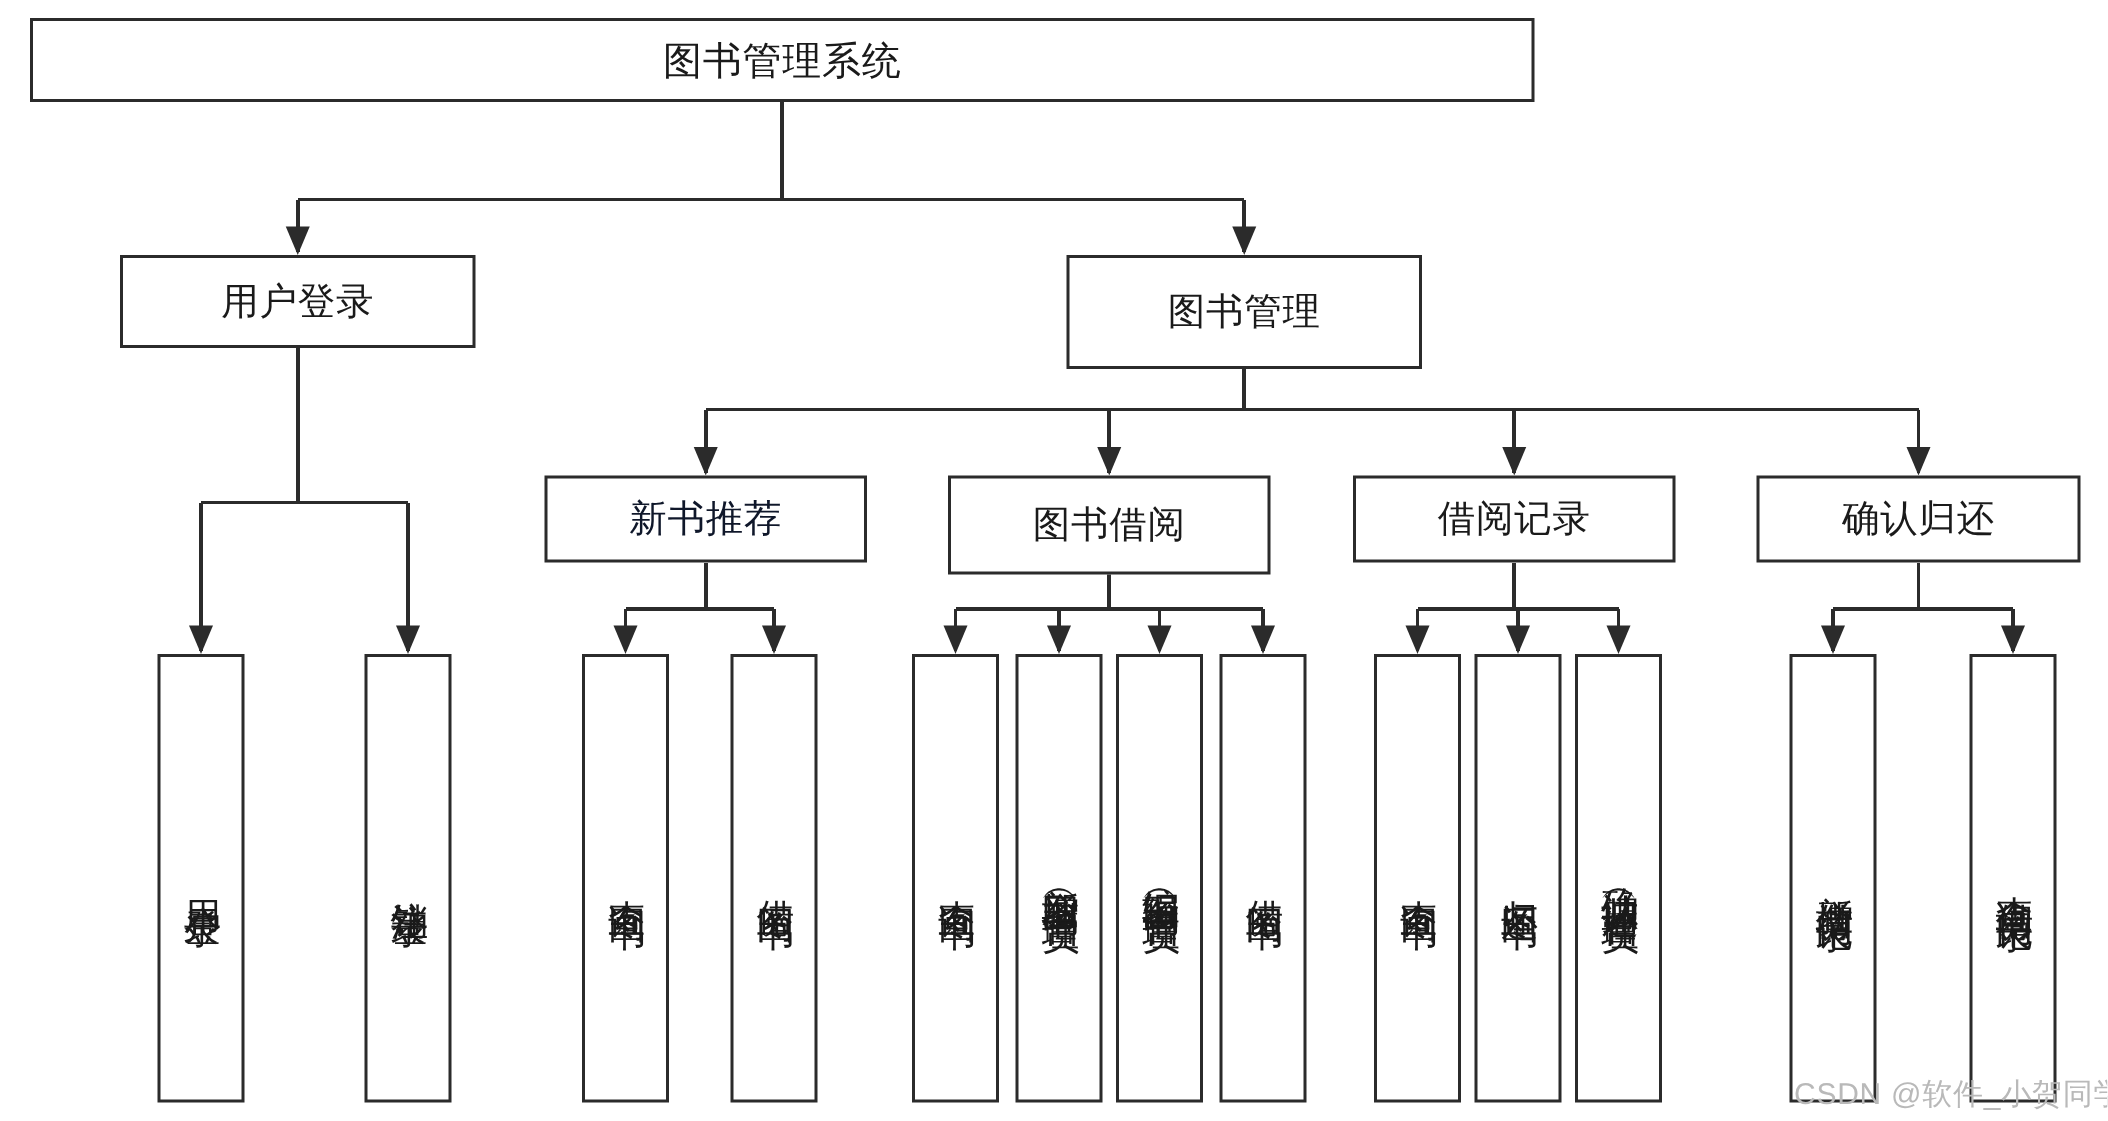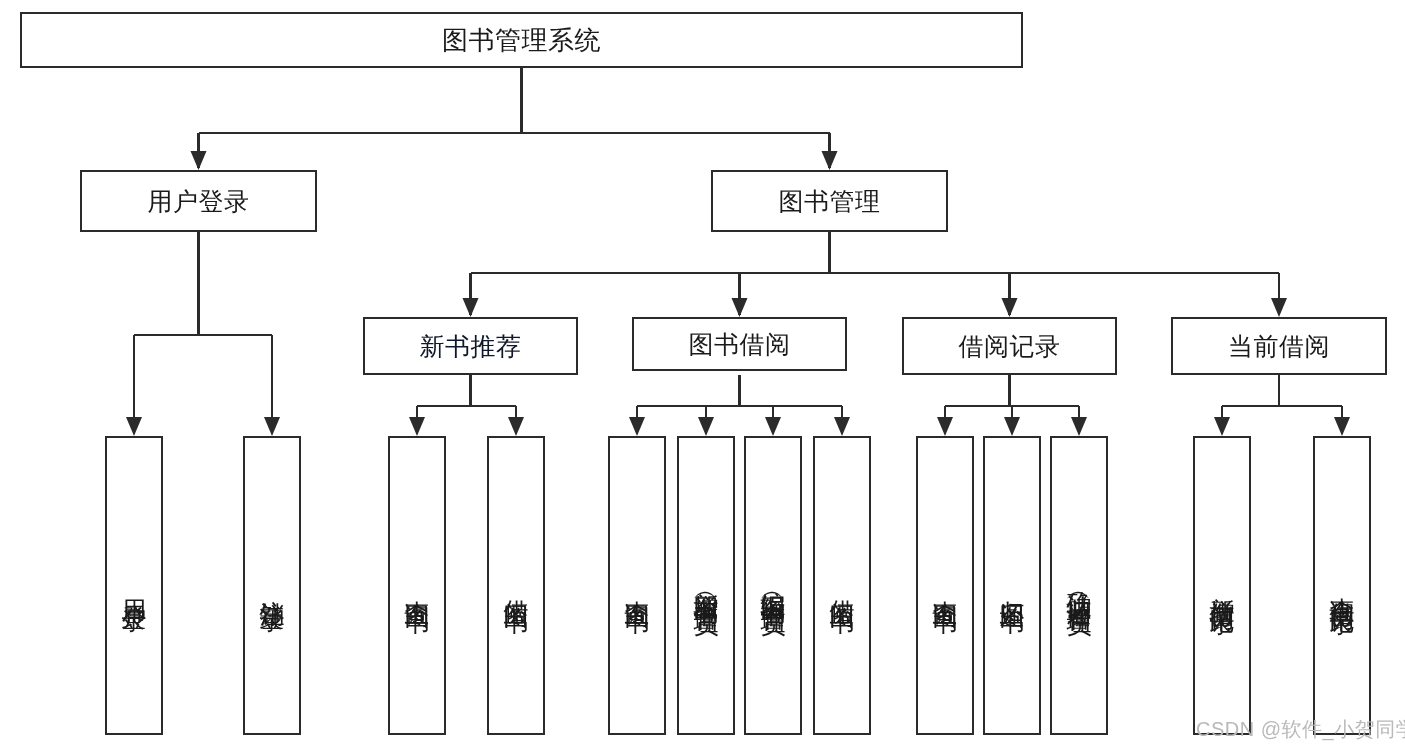--- a/index.html
+++ b/index.html
@@ -126,34 +126,34 @@
       <line x1="1342" y1="406" x2="1342" y2="434" stroke="#2b2b2b" stroke-width="2.6" shape-rendering="crispEdges"></line>
       <polygon points="1334,417 1350,417 1342,436" fill="#2b2b2b"></polygon>
     </svg>
   <div id="nodes-layer">
       <div class="node horiz root" style="left: 20px; top: 12px; width: 1003px; height: 56px; border-color: rgb(43, 43, 43); background: rgb(255, 255, 255);">
         <span class="node-label" style="color: rgb(26, 26, 26);">图书管理系统</span>
       </div>
       <div class="node horiz" style="left: 80px; top: 170px; width: 237px; height: 62px; border-color: rgb(43, 43, 43); background: rgb(255, 255, 255);">
         <span class="node-label" style="color: rgb(26, 26, 26);">用户登录</span>
       </div>
-      <div class="node horiz" style="left: 711px; top: 170px; width: 237px; height: 62px; border-color: rgb(43, 43, 43); background: rgb(255, 255, 255);">
+      <div class="node horiz" style="left: 711px; top: 170px; width: 237px; height: 76px; border-color: rgb(43, 43, 43); background: rgb(255, 255, 255);">
         <span class="node-label" style="color: rgb(26, 26, 26);">图书管理</span>
       </div>
       <div class="node horiz" style="left: 363px; top: 317px; width: 215px; height: 58px; border-color: rgb(43, 43, 43); background: rgb(255, 255, 255);">
         <span class="node-label" style="color: #0f172a;">新书推荐</span>
       </div>
-      <div class="node horiz" style="left: 632px; top: 317px; width: 215px; height: 54px; border-color: rgb(43, 43, 43); background: rgb(255, 255, 255);">
+      <div class="node horiz" style="left: 632px; top: 317px; width: 215px; height: 66px; border-color: rgb(43, 43, 43); background: rgb(255, 255, 255);">
         <span class="node-label" style="color: rgb(26, 26, 26);">图书借阅</span>
       </div>
       <div class="node horiz" style="left: 902px; top: 317px; width: 215px; height: 58px; border-color: rgb(43, 43, 43); background: rgb(255, 255, 255);">
         <span class="node-label" style="color: rgb(26, 26, 26);">借阅记录</span>
       </div>
       <div class="node horiz" style="left: 1171px; top: 317px; width: 216px; height: 58px; border-color: rgb(43, 43, 43); background: rgb(255, 255, 255);">
-        <span class="node-label" style="color: rgb(26, 26, 26);">当前借阅</span>
+        <span class="node-label" style="color: rgb(26, 26, 26);">确认归还</span>
       </div>
       <div class="node vert" style="left: 105px; top: 436px; width: 58px; height: 299px; border-color: rgb(43, 43, 43); background: rgb(255, 255, 255);">
         <span class="node-label" style="color: rgb(26, 26, 26);">用户登录</span>
       </div>
       <div class="node vert" style="left: 243px; top: 436px; width: 58px; height: 299px; border-color: rgb(43, 43, 43); background: rgb(255, 255, 255);">
         <span class="node-label" style="color: rgb(26, 26, 26);">注销登录</span>
       </div>
       <div class="node vert" style="left: 388px; top: 436px; width: 58px; height: 299px; border-color: rgb(43, 43, 43); background: rgb(255, 255, 255);">
         <span class="node-label" style="color: rgb(26, 26, 26);">查询图书</span>
       </div>

